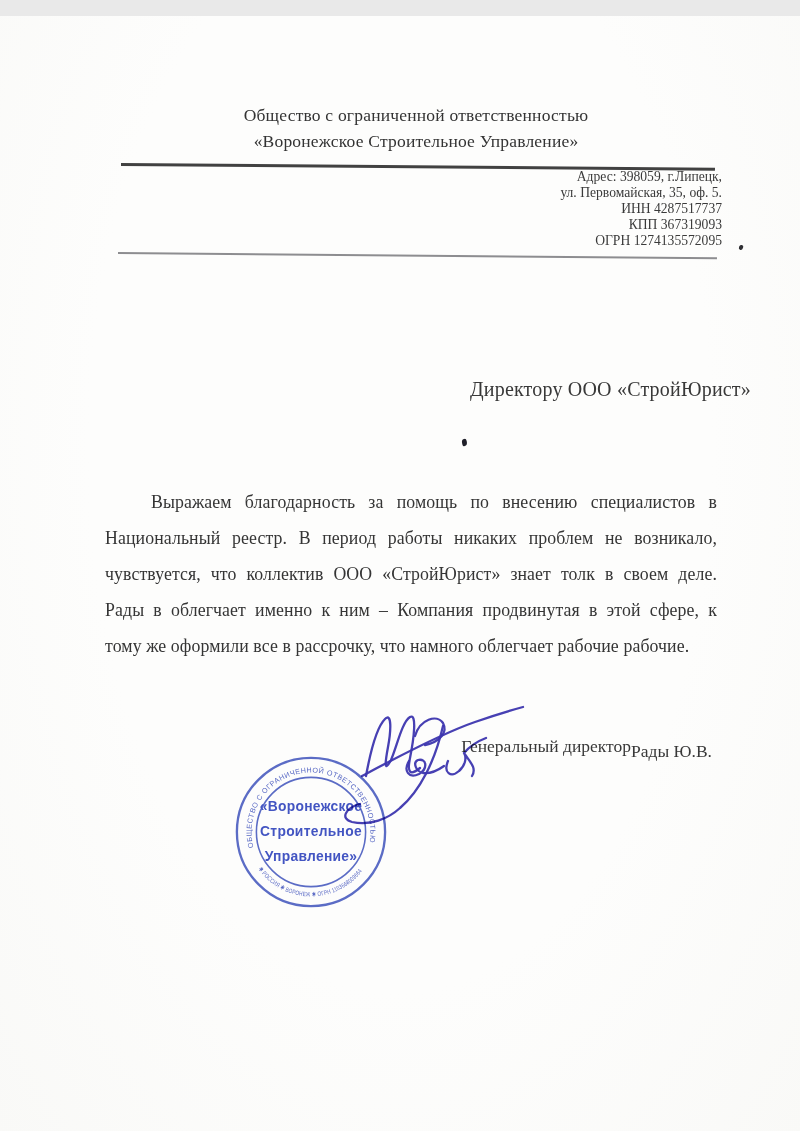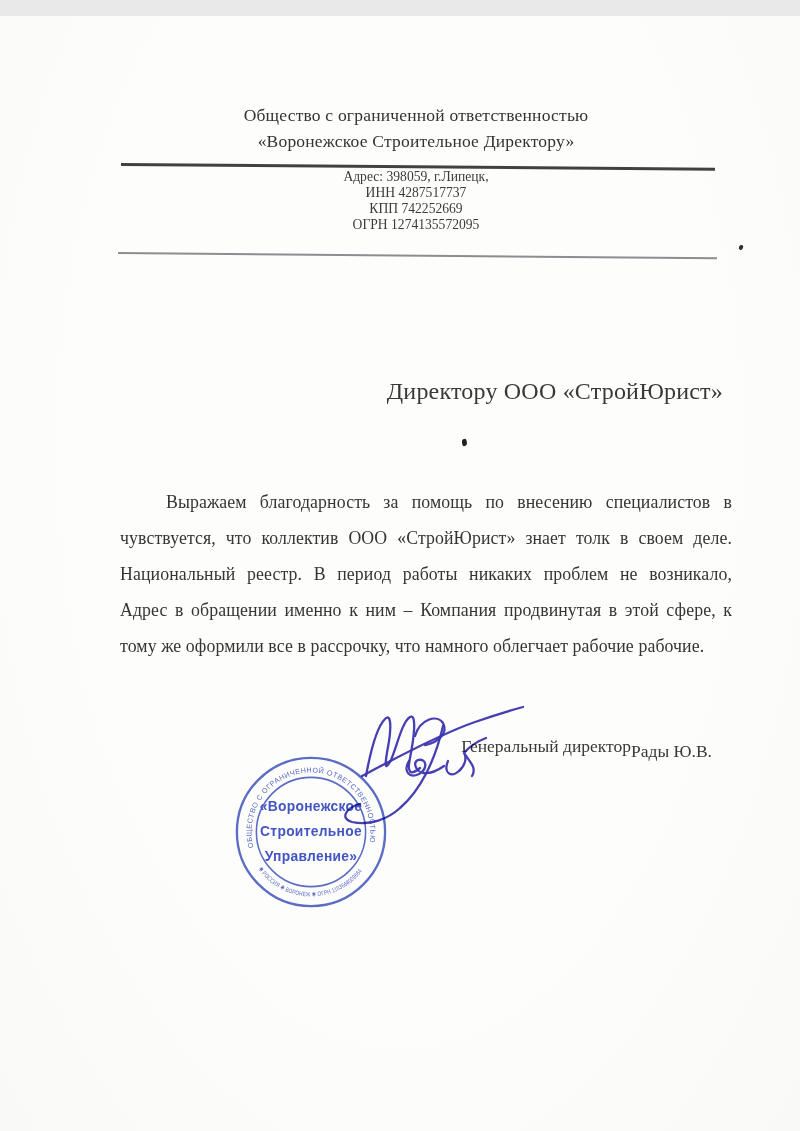--- a/index.html
+++ b/index.html
@@ -16,29 +16,29 @@
   .org-header{
     position:absolute;top:86px;left:110px;width:612px;
     text-align:center;font-size:17.5px;line-height:26px;
     color:#333;letter-spacing:.2px;
   }
   .rule{position:absolute;transform-origin:left center;}
   .rule-top{left:121px;top:147px;width:594px;height:3px;background:#414141;transform:rotate(.45deg);}
   .rule-bottom{left:118px;top:236px;width:599px;height:2px;background:#8d8d90;transform:rotate(.5deg);}
   .requisites{
     position:absolute;top:153px;left:110px;width:612px;
-    text-align:center;font-size:13.6px;line-height:15.9px;color:#3a3a3a;
+    text-align:right;font-size:13.6px;line-height:15.9px;color:#3a3a3a;
   }
   
   .recipient{
-    position:absolute;top:362px;right:77px;
-    font-size:24px;color:#383838;letter-spacing:.2px;
+    position:absolute;top:362px;right:49px;
+    font-size:20px;color:#383838;letter-spacing:.2px;
   }
   
-  .body-block{position:absolute;top:468px;left:120px;width:612px;font-size:17.8px;color:#353535;}
+  .body-block{position:absolute;top:468px;left:105px;width:612px;font-size:17.8px;color:#353535;}
   .bl{height:36px;line-height:36px;text-align:justify;text-align-last:justify;letter-spacing:.1px;}
   .bl.first{text-indent:46px;}
   .bl.last{text-align-last:auto;}
   
   .signoff{
     position:absolute;top:720px;left:120px;right:88px;
     display:flex;justify-content:flex-end;
     font-size:17.5px;color:#383838;
   }
   .signoff-name{transform:translateY(5px);}
@@ -64,45 +64,46 @@
     background:linear-gradient(to right,#d9dee2,#ecf0f2 55%,#f5f6f7);opacity:.85;
   }
 </style>
 </head>
 <body>
 
 <div class="page">
 
   <header class="org-header">
     <div>Общество с ограниченной ответственностью</div>
-    <div>«Воронежское Строительное Директору»</div>
+    <div>«Воронежское Строительное Управление»</div>
   </header>
 
   <div class="rule rule-top"></div>
 
   <div class="requisites">
     <div>Адрес: 398059, г.Липецк,</div>
+    <div>ул. Первомайская, 35, оф. 5.</div>
     <div>ИНН 4287517737</div>
-    <div>КПП 742252669</div>
+    <div>КПП 367319093</div>
     <div>ОГРН 1274135572095</div>
   </div>
 
   <div class="rule rule-bottom"></div>
 
   <div class="speck speck-a"></div>
 
   <div class="recipient">Директору ООО «СтройЮрист»</div>
 
   <div class="speck speck-b"></div>
 
   <div class="body-block">
     <div class="bl first">Выражаем благодарность за помощь по внесению специалистов в</div>
+    <div class="bl">Национальный реестр.  В период работы никаких проблем не возникало,</div>
     <div class="bl">чувствуется, что коллектив ООО «СтройЮрист» знает толк в своем деле.</div>
-    <div class="bl">Национальный реестр.  В период работы никаких проблем не возникало,</div>
-    <div class="bl">Адрес в обращении именно к ним – Компания продвинутая в этой сфере, к</div>
+    <div class="bl">Рады в облегчает именно к ним – Компания продвинутая в этой сфере, к</div>
     <div class="bl last">тому же оформили все в рассрочку, что намного облегчает рабочие рабочие.</div>
   </div>
 
   <div class="signoff">
     <span>Генеральный директор</span>
     <span class="signoff-name">Рады Ю.В.</span>
   </div>
 
   <svg class="stamp" viewBox="0 0 160 160">
     <circle cx="80" cy="80" r="76" fill="none" stroke="#4e60c4" stroke-width="2.4"></circle>

